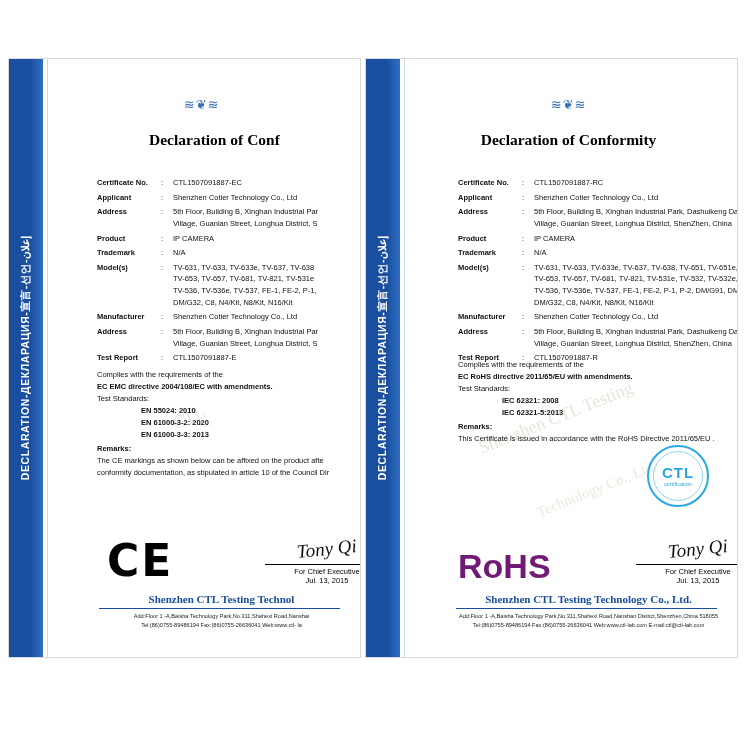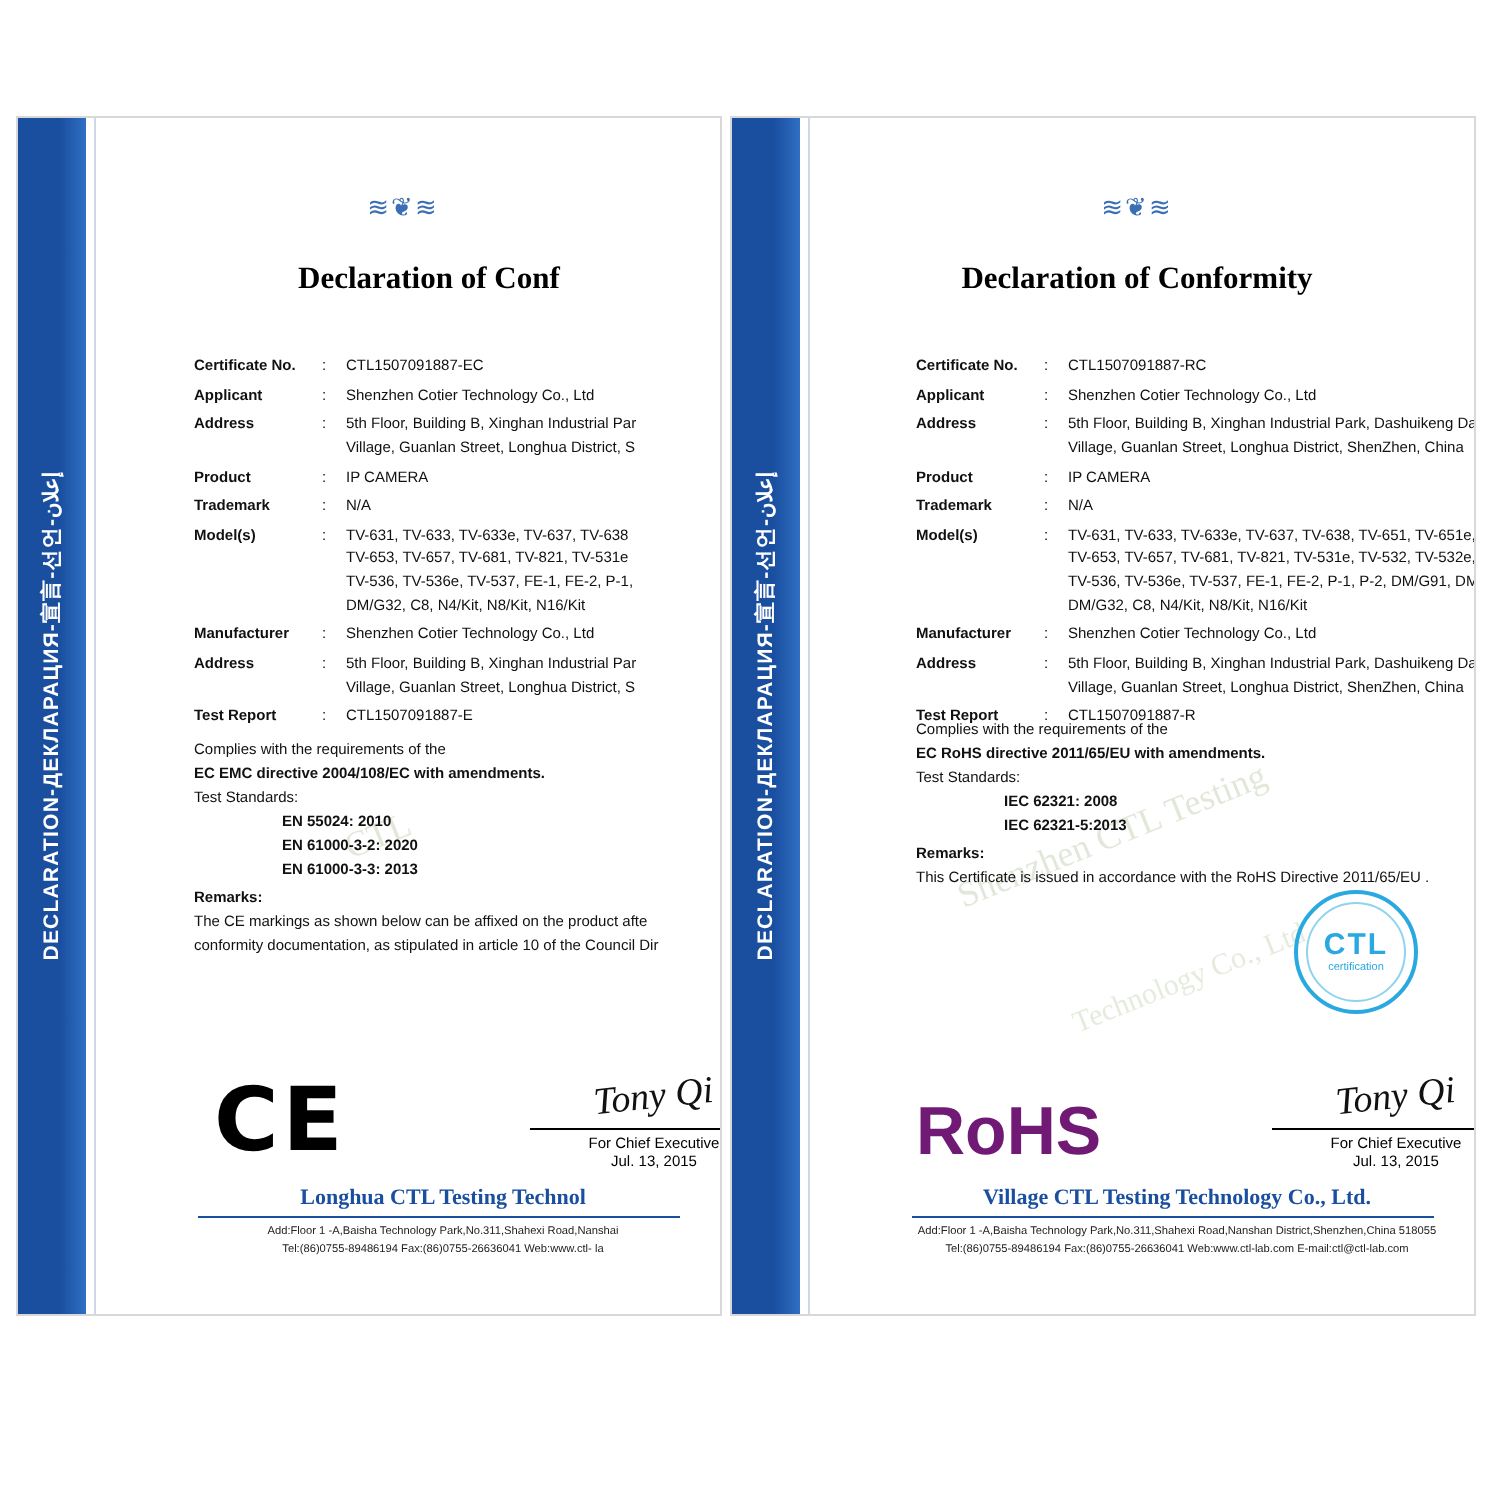--- a/index.html
+++ b/index.html
@@ -381,21 +381,21 @@
           <div class="ce-mark">CE</div>
           <div class="sign-block">
             <div class="sig">Tony Qi</div>
             <div class="sign-line"></div>
             <div class="sign-title">For Chief Executive</div>
             <div class="sign-date">Jul. 13, 2015</div>
           </div>
         </div>
 
         <div class="footer-bar">
-          <div class="footer-company">Longhua CTL Testing Technol</div>
+          <div class="footer-company">Shenzhen CTL Testing Technol</div>
           <div class="footer-rule"></div>
           <div class="footer-line">Add:Floor 1 -A,Baisha Technology Park,No.311,Shahexi Road,Nanshai</div>
           <div class="footer-line">Tel:(86)0755-89486194    Fax:(86)0755-26636041    Web:www.ctl- la</div>
         </div>
       </div>
     </div>
 
     <div class="cert cert-right">
       <div class="side-band">
         <span class="vtext">DECLARATION-ДЕКЛАРАЦИЯ-宣言-선언-إعلان</span>
@@ -500,21 +500,21 @@
             <div class="sign-title">For Chief Executive</div>
             <div class="sign-date">Jul. 13, 2015</div>
           </div>
           <div class="seal">
             <div class="big">CTL</div>
             <div class="small">certification</div>
           </div>
         </div>
 
         <div class="footer-bar">
-          <div class="footer-company">Village  CTL Testing Technology Co., Ltd.</div>
+          <div class="footer-company">Shenzhen  CTL Testing Technology Co., Ltd.</div>
           <div class="footer-rule"></div>
           <div class="footer-line">Add:Floor 1 -A,Baisha Technology Park,No.311,Shahexi Road,Nanshan District,Shenzhen,China 518055</div>
           <div class="footer-line">Tel:(86)0755-89486194    Fax:(86)0755-26636041    Web:www.ctl-lab.com    E-mail:ctl@ctl-lab.com</div>
         </div>
       </div>
     </div>
 
   </div>
 </div>
 

